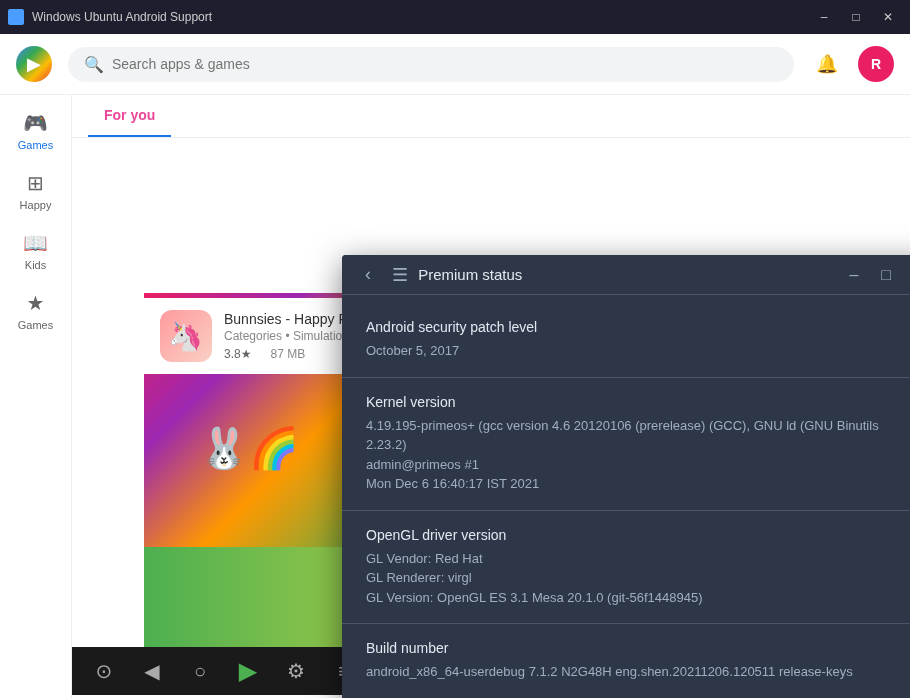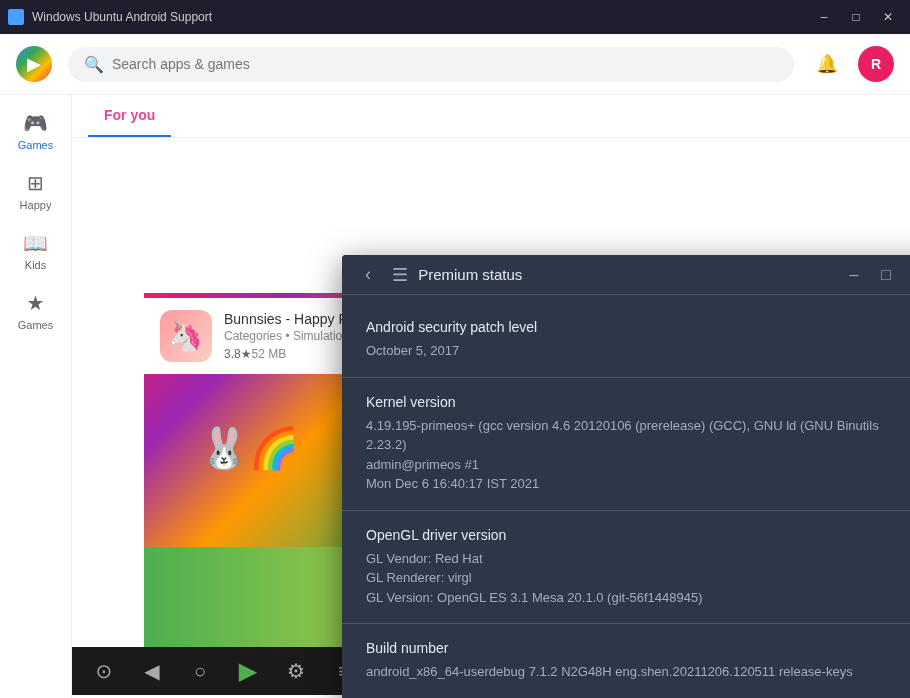--- a/index.html
+++ b/index.html
@@ -292,23 +292,23 @@
 
         <div style="position:absolute;top:160px;left:72px;right:35px;background:#fff;padding:12px 16px;display:flex;align-items:center;gap:12px;">
           <div style="width:52px;height:52px;border-radius:12px;background:linear-gradient(135deg,#ff9a9e,#fad0c4);display:flex;align-items:center;justify-content:center;font-size:28px;flex-shrink:0;">🦄</div>
           <div>
             <div style="font-size:14px;font-weight:500;color:#333;">Bunnsies - Happy Pet Wor</div>
             <div style="font-size:12px;color:#888;margin-top:2px;">
               <span>Categories</span>
               <span> • </span>
               <span>Simulation</span>
             </div>
-            <div style="display:flex;gap:0;align-items:center;margin-top:4px;">
+            <div style="display:flex;gap:19px;align-items:center;margin-top:4px;">
               <span style="font-size:12px;color:#666;">3.8★</span>
-              <span style="font-size:12px;color:#888;">52 MB</span>
+              <span style="font-size:12px;color:#888;">87 MB</span>
             </div>
           </div>
         </div>
 
         <div style="position:absolute;bottom:48px;left:72px;right:0;height:100px;background:linear-gradient(90deg,#4CAF50,#8BC34A,#CDDC39,#FFC107,#FF9800);">
           <div style="position:absolute;right:16px;top:50%;transform:translateY(-50%);color:white;font-size:13px;font-weight:500;">Finding Pride</div>
         </div>
 
         <div class="taskbar">
           <div class="taskbar-item">

